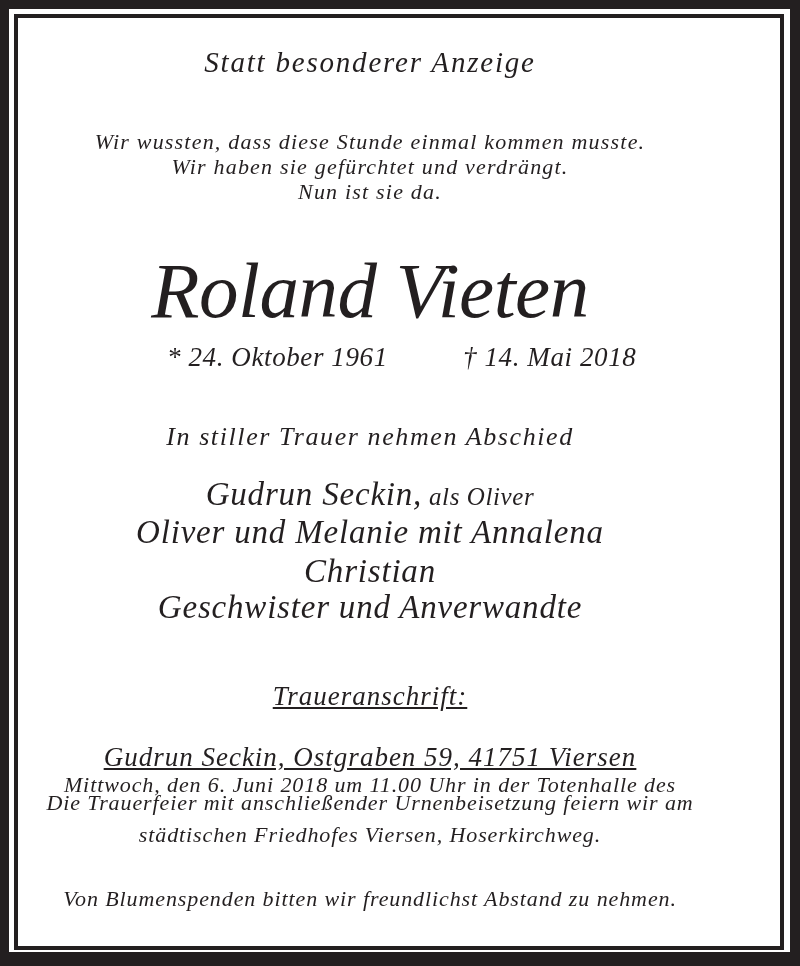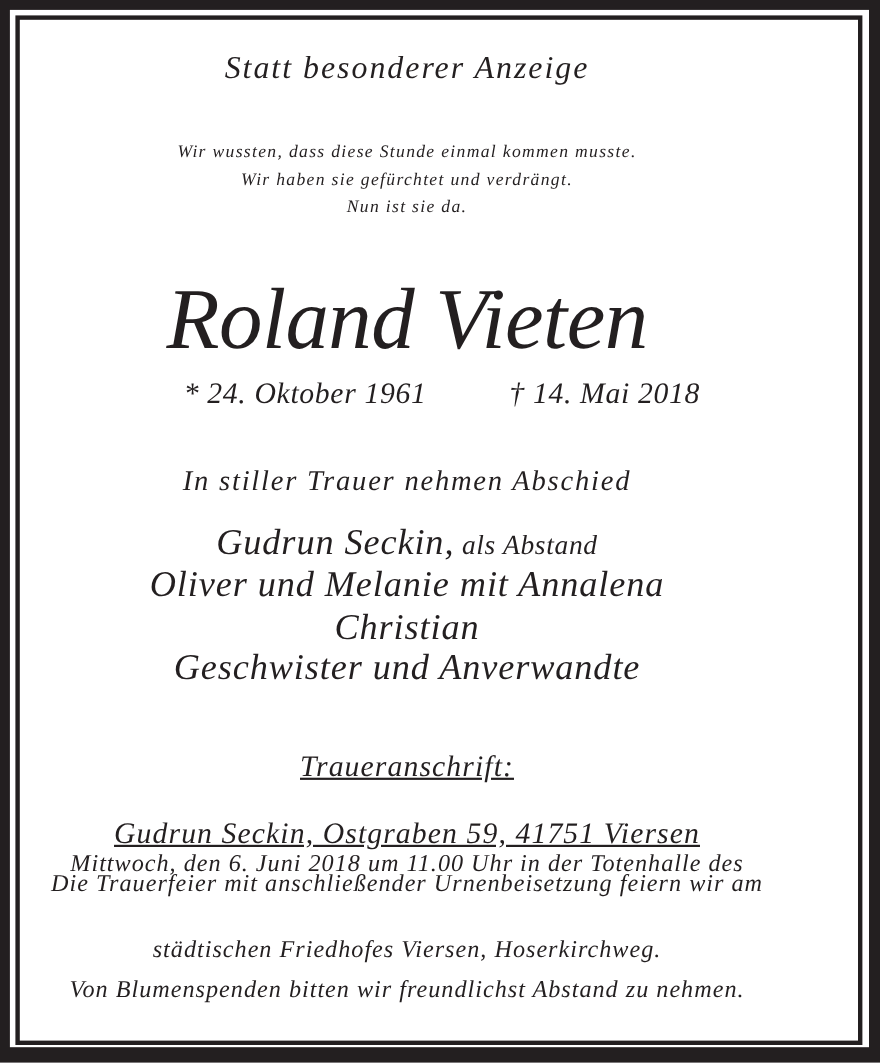--- a/index.html
+++ b/index.html
@@ -5,21 +5,21 @@
   html, body { margin: 0; padding: 0; }
   body { width: 800px; height: 966px; background: #231f20; position: relative; overflow: hidden; }
   .outer-gap { position: absolute; left: 9px; top: 9px; width: 781px; height: 943px; background: #ffffff; }
   .frame { position: absolute; left: 14px; top: 14px; width: 762px; height: 928px; border: 4px solid #231f20; background: #ffffff; }
   .line {
     position: absolute; left: 0; width: 740px; text-align: center;
     font-family: "Liberation Serif", "DejaVu Serif", serif; font-style: italic;
     color: #231f20; line-height: 1; white-space: nowrap;
   }
   .headline { font-size: 29px; letter-spacing: 1.8px; top: 48px; }
-  .verse { font-size: 16px; letter-spacing: 1.2px; }
+  .verse { font-size: 22px; letter-spacing: 1.2px; }
   .name { font-size: 79px; letter-spacing: -0.5px; top: 251px; }
   .dates { font-size: 27px; letter-spacing: 0.6px; top: 344px; }
   .dates span { position: absolute; top: 0; }
   .mourn-intro { font-size: 26px; letter-spacing: 1.6px; top: 424px; }
   .mourner { font-size: 33px; letter-spacing: 0.8px; }
   .mourner .relation { font-size: 25px; letter-spacing: 0.6px; }
   .addr { font-size: 27px; letter-spacing: 1px; text-decoration: underline; }
   .info { font-size: 22px; letter-spacing: 0.9px; font-family: Liberation Serif, serif; }
 </style>
 </head>
@@ -36,24 +36,24 @@
 
 <div class="line name">Roland Vieten</div>
 
 <div class="line dates">
   <span style="left:167px">* 24. Oktober 1961</span>
   <span style="left:463px">† 14. Mai 2018</span>
 </div>
 
 <div class="line mourn-intro">In stiller Trauer nehmen Abschied</div>
 
-<div class="line mourner" style="top:478px"><span>Gudrun Seckin,</span><span class="relation"> als Abstand</span></div>
+<div class="line mourner" style="top:478px"><span>Gudrun Seckin,</span><span class="relation"> als Oliver</span></div>
 <div class="line mourner" style="top:516px"><span>Oliver und Melanie mit Annalena</span></div>
 <div class="line mourner" style="top:555px"><span>Christian</span></div>
 <div class="line mourner" style="top:591px"><span>Geschwister und Anverwandte</span></div>
 
 <div class="line addr" style="top:683px">Traueranschrift:</div>
 <div class="line addr" style="top:744px">Gudrun Seckin, Ostgraben 59, 41751 Viersen</div>
 
 <div class="line info" style="top:792px">Die Trauerfeier mit anschließender Urnenbeisetzung feiern wir am</div>
 <div class="line info" style="top:774px">Mittwoch, den 6. Juni 2018 um 11.00 Uhr in der Totenhalle des</div>
-<div class="line info" style="top:852px">städtischen Friedhofes Viersen, Hoserkirchweg.</div>
+<div class="line info" style="top:824px">städtischen Friedhofes Viersen, Hoserkirchweg.</div>
 <div class="line info" style="top:888px">Von Blumenspenden bitten wir freundlichst Abstand zu nehmen.</div>
 
 </body></html>

